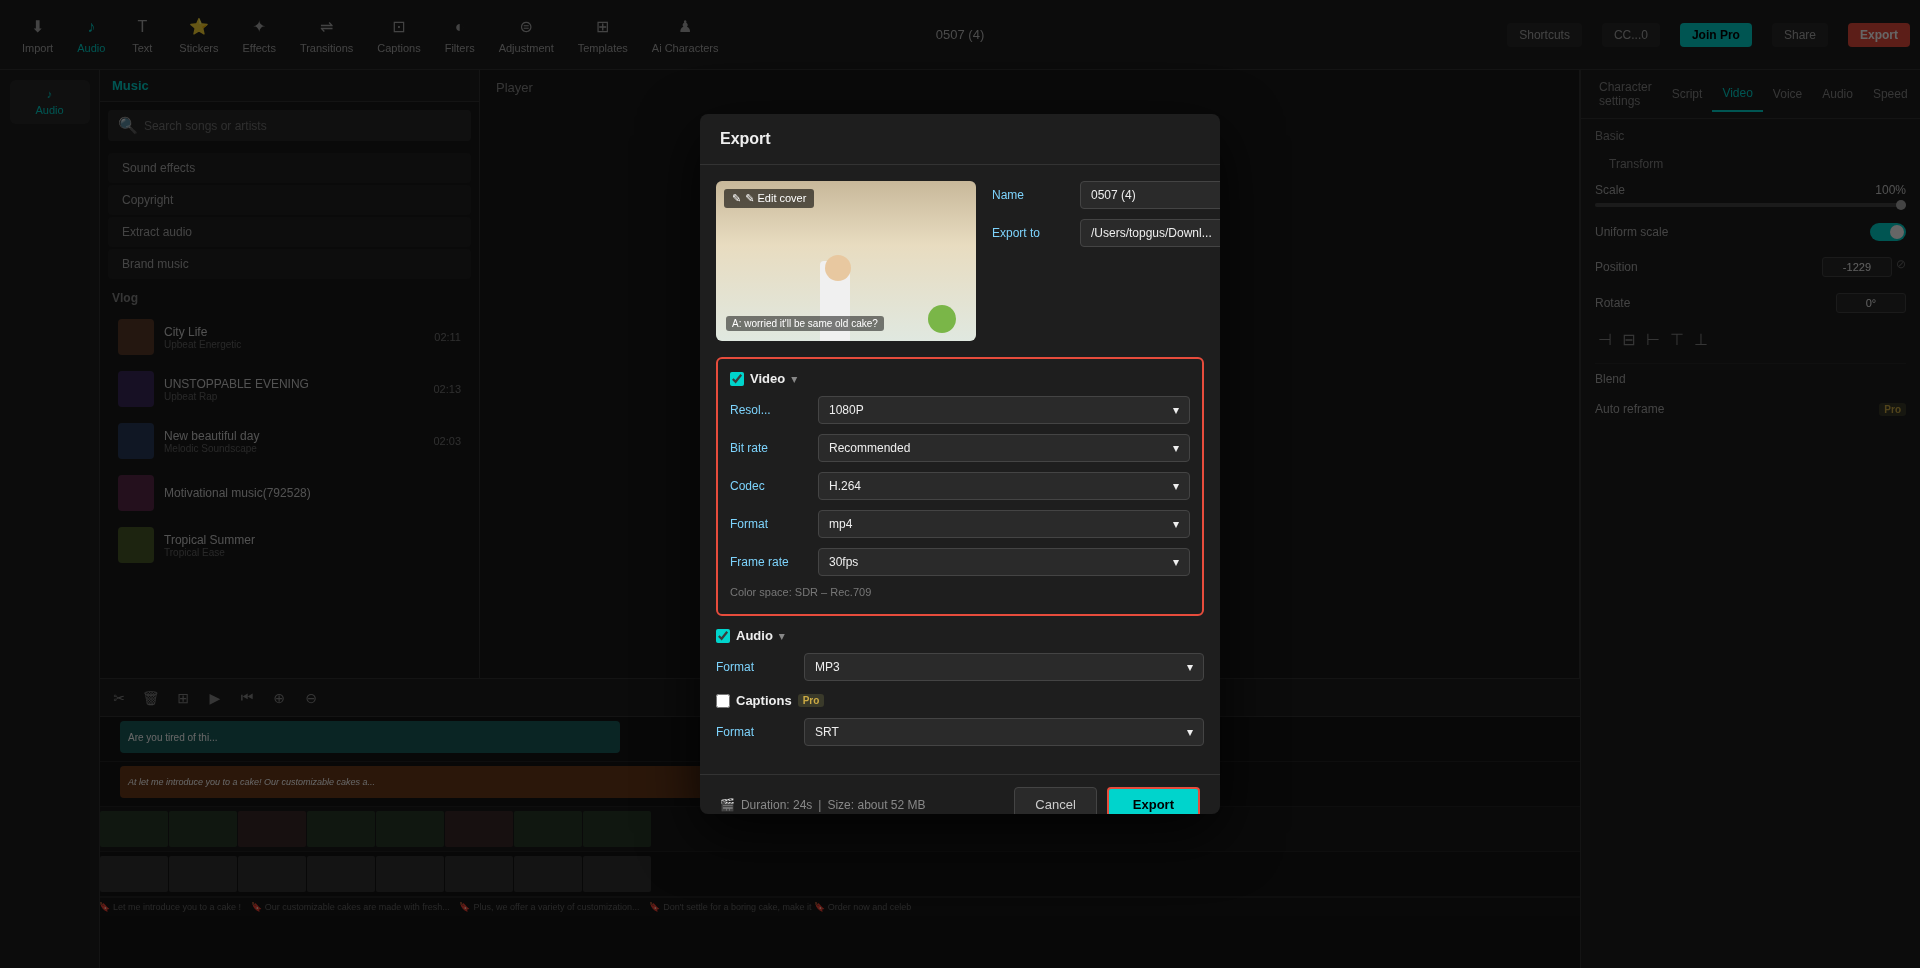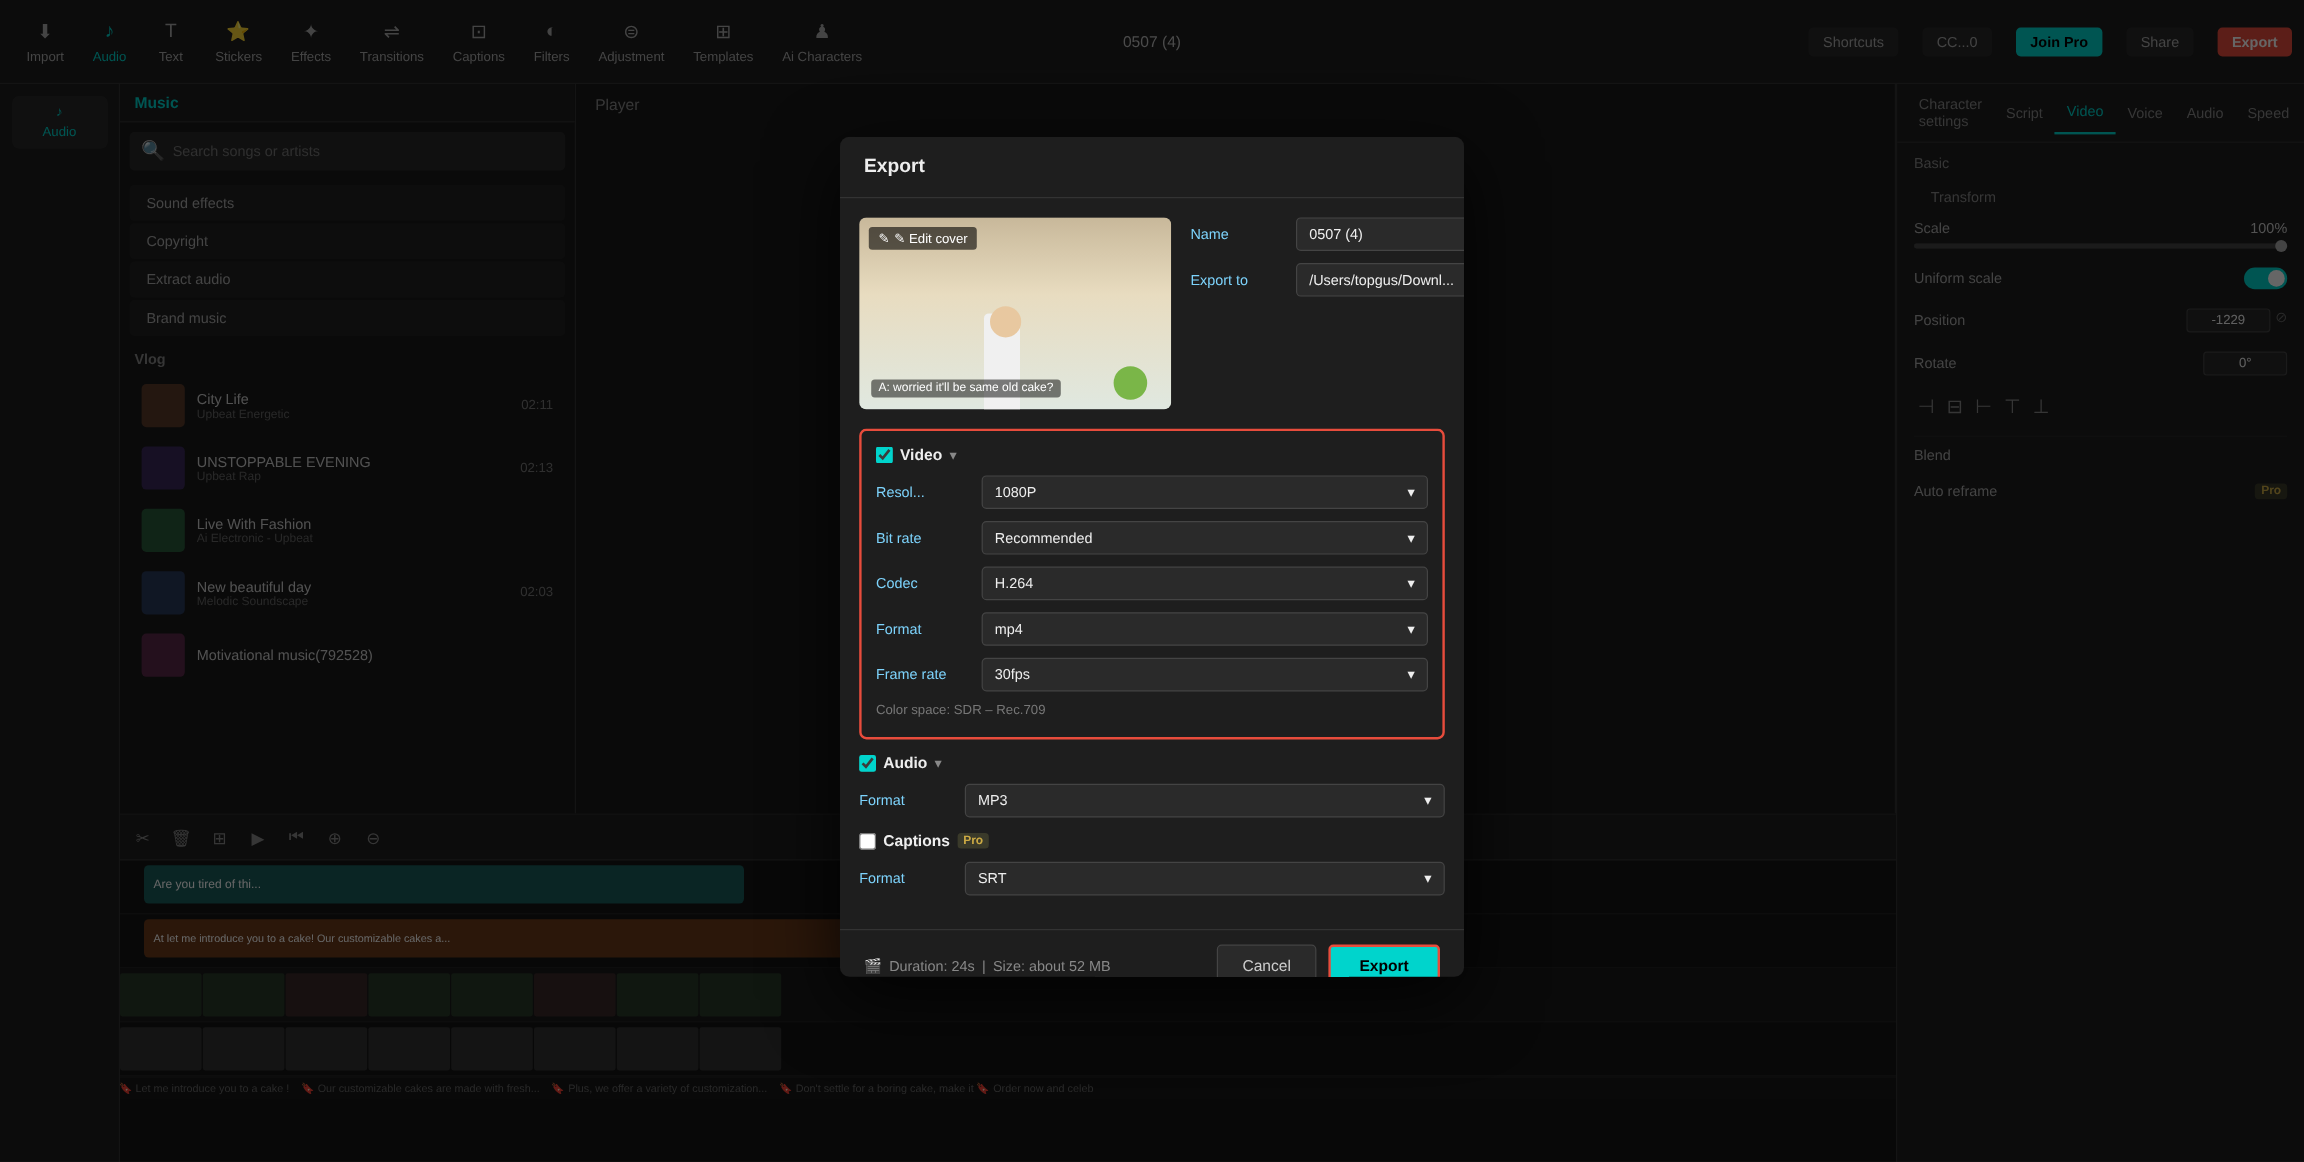--- a/index.html
+++ b/index.html
@@ -621,38 +621,38 @@
     </div>
     <div class="music-item">
       <div class="music-thumb" style="background:#3a2a5a;"></div>
       <div class="music-info">
         <div class="music-name">UNSTOPPABLE EVENING</div>
         <div class="music-meta">Upbeat Rap</div>
       </div>
       <div class="music-duration">02:13</div>
     </div>
     <div class="music-item">
-      <div class="music-thumb" style="background:#2a5a3a;"></div>
-      <div class="music-info">
-        <div class="music-name">Live With Fashion</div>
-        <div class="music-meta">Ai Electronic - Upbeat</div>
-      </div>
-    </div>
-    <div class="music-item">
       <div class="music-thumb" style="background:#2a3a5a;"></div>
       <div class="music-info">
         <div class="music-name">New beautiful day</div>
         <div class="music-meta">Melodic Soundscape</div>
       </div>
       <div class="music-duration">02:03</div>
     </div>
     <div class="music-item">
       <div class="music-thumb" style="background:#5a2a4a;"></div>
       <div class="music-info">
         <div class="music-name">Motivational music(792528)</div>
+      </div>
+    </div>
+    <div class="music-item">
+      <div class="music-thumb" style="background:#4a5a2a;"></div>
+      <div class="music-info">
+        <div class="music-name">Tropical Summer</div>
+        <div class="music-meta">Tropical Ease</div>
       </div>
     </div>
   </div>
 </div>
 
 <div class="player-area">
   <div class="player-label">Player</div>
 
   <div style="width:300px;height:180px;background:#2a2a2a;border-radius:6px;display:flex;align-items:center;justify-content:center;position:relative;">
     <div style="width:40px;height:40px;background:#7ab648;border-radius:50%;position:absolute;right:60px;bottom:40px;"></div>
@@ -734,21 +734,21 @@
 
     <div class="track-row" style="height:45px;">
       <div class="track-controls">
         <span style="font-size:10px;color:#666;">▶</span>
         <span style="font-size:10px;color:#666;">👁</span>
       </div>
       <div class="track-area">
         <div class="track-clip clip-teal" style="left:20px;width:500px;">Are you tired of thi...</div>
       </div>
     </div>
-    <div class="track-row" style="height:45px;">
+    <div class="track-row" style="height:45px;font-style:italic;">
       <div class="track-controls">
         <span style="font-size:10px;color:#666;">≡</span>
       </div>
       <div class="track-area">
         <div class="track-clip clip-orange" style="left:20px;width:700px;font-size:9px;">At let me introduce you to a cake! Our customizable cakes a...</div>
       </div>
     </div>
     <div class="track-row" style="height:45px;background:#1a1a1a;">
       <div class="track-controls">
         <span style="font-size:9px;color:#888;">Applied, Dim, standing</span>

